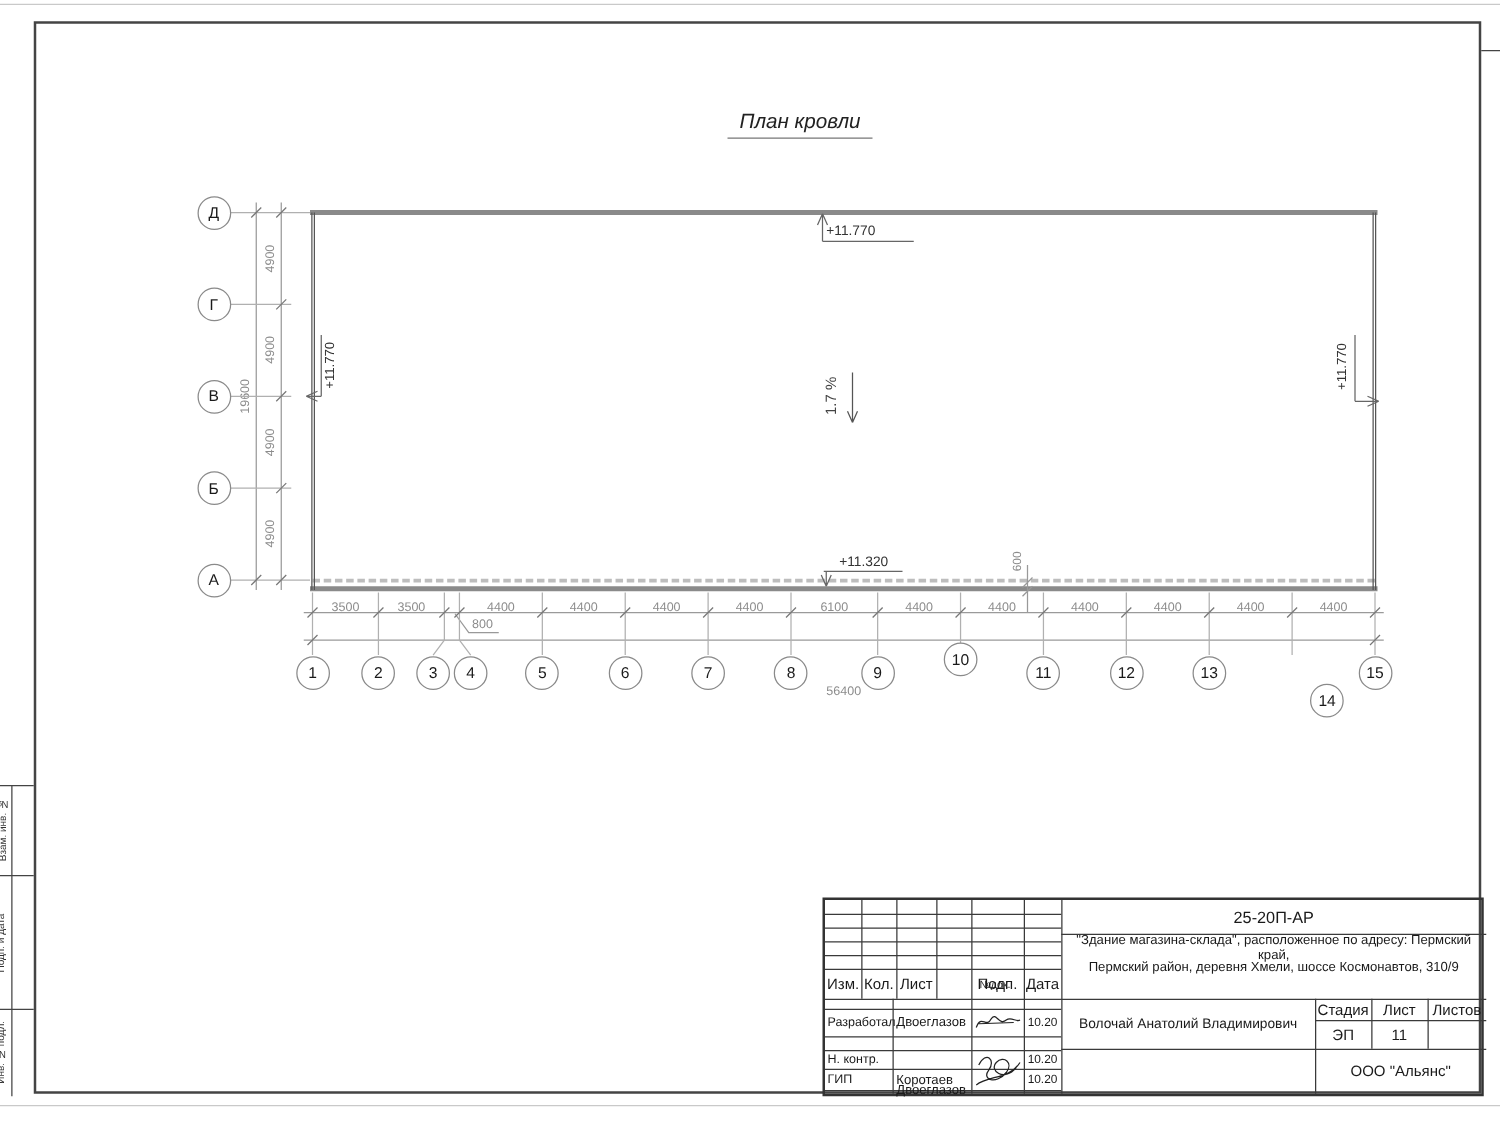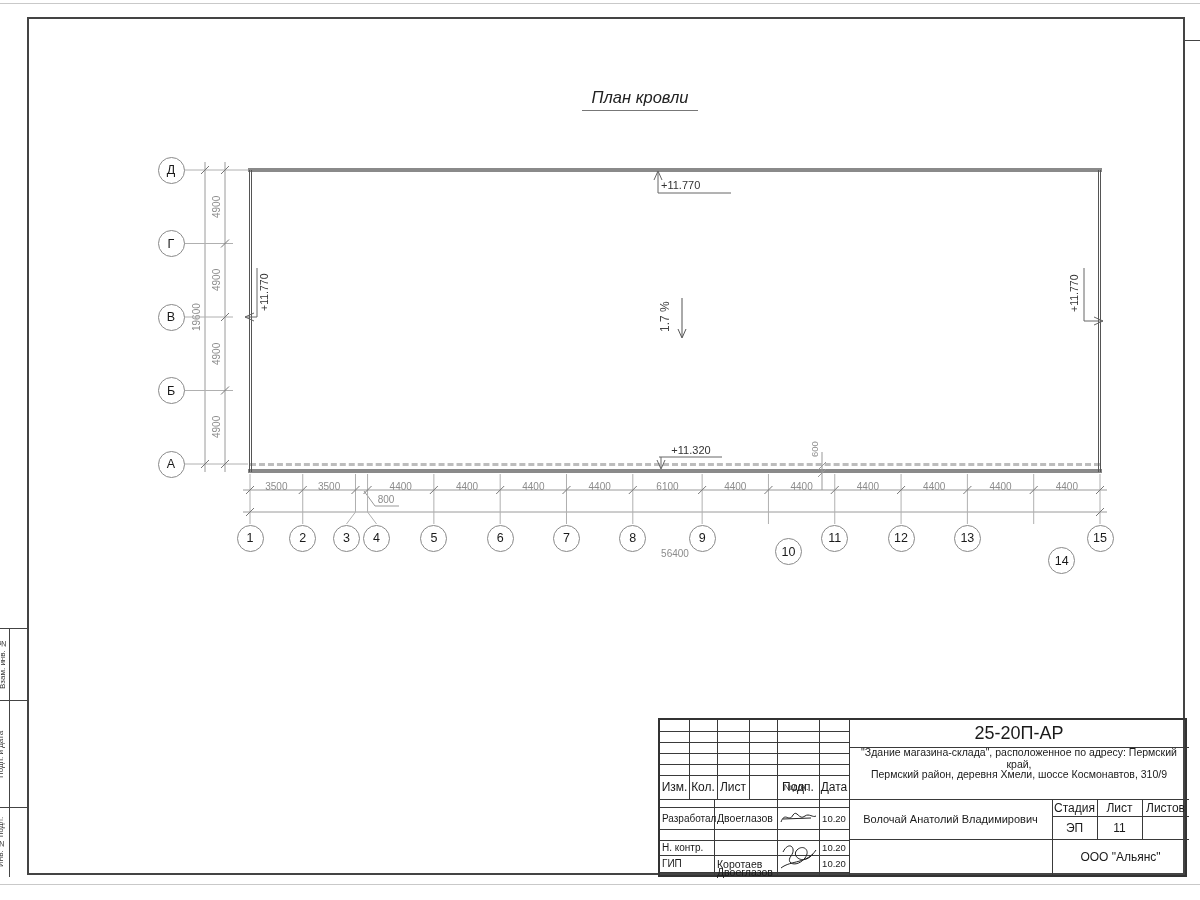--- a/index.html
+++ b/index.html
@@ -147,21 +147,21 @@
       <div class="vtext dimc" style="left: 211px; top: 391.25px; height: 72px; width: 14px;">4900</div>
       <div class="bubble" style="left: 236.5px; top: 524.5px;">1</div>
       <div class="bubble" style="left: 289.248px; top: 524.5px;">2</div>
       <div class="bubble" style="left: 332.996px; top: 524.5px;">3</div>
       <div class="bubble" style="left: 363.053px; top: 524.5px;">4</div>
       <div class="bubble" style="left: 420.365px; top: 524.5px;">5</div>
       <div class="bubble" style="left: 486.677px; top: 524.5px;">6</div>
       <div class="bubble" style="left: 552.989px; top: 524.5px;">7</div>
       <div class="bubble" style="left: 619.301px; top: 524.5px;">8</div>
       <div class="bubble" style="left: 688.628px; top: 524.5px;">9</div>
-      <div class="bubble" style="left: 754.94px; top: 538px; margin-left: 20px;">10</div>
+      <div class="bubble" style="left: 754.94px; top: 514px;">10</div>
       <div class="bubble" style="left: 821.252px; top: 524.5px;">11</div>
       <div class="bubble" style="left: 887.564px; top: 524.5px;">12</div>
       <div class="bubble" style="left: 953.876px; top: 524.5px;">13</div>
       <div class="bubble" style="left: 1020.19px; top: 547px; margin-left: 28px;">14</div>
       <div class="bubble" style="left: 1086.5px; top: 524.5px;">15</div>
       <div class="abs dimc" style="left: 254.374px; top: 481px; width: 44px; text-align: center;">3500</div>
       <div class="abs dimc" style="left: 307.122px; top: 481px; width: 44px; text-align: center;">3500</div>
       <div class="abs dimc" style="left: 378.709px; top: 481px; width: 44px; text-align: center;">4400</div>
       <div class="abs dimc" style="left: 445.021px; top: 481px; width: 44px; text-align: center;">4400</div>
       <div class="abs dimc" style="left: 511.333px; top: 481px; width: 44px; text-align: center;">4400</div>
@@ -197,21 +197,21 @@
     <div class="hline tbline" style="left:0;top:87px;width:189px;"></div>
     <div class="hline tbline" style="left:0;top:109px;width:189px;"></div>
     <div class="hline tbline" style="left:0;top:120px;width:189px;"></div>
     <div class="hline tbline" style="left:0;top:135px;width:189px;"></div>
     <div class="hline tbline" style="left:0;top:152px;width:189px;"></div>
 
     <div class="hline tbline" style="left:189px;top:27px;width:340px;"></div>
     <div class="hline tbline" style="left:392px;top:96px;width:137px;"></div>
     <div class="hline tbline" style="left:189px;top:119px;width:340px;"></div>
 
-    <div class="cell" style="left:189px;top:0;width:340px;height:27px;font-size:18px;">25-20П-АР</div>
+    <div class="cell" style="left:189px;top:0;width:340px;height:27px;font-size:13px;">25-20П-АР</div>
     <div class="cell" style="left:191px;top:29px;width:336px;height:18px;font-size:10.5px;">"Здание магазина-склада", расположенное по адресу: Пермский край,</div>
     <div class="cell" style="left:191px;top:45px;width:336px;height:18px;font-size:10.5px;">Пермский район, деревня Хмели, шоссе Космонавтов, 310/9</div>
 
     <div class="cell" style="left:0;top:55px;width:29px;height:24px;">Изм.</div>
     <div class="cell" style="left:29px;top:55px;width:28px;height:24px;">Кол.</div>
     <div class="cell" style="left:57px;top:55px;width:32px;height:24px;">Лист</div>
     <div class="cell" style="left:89px;top:55px;width:28px;height:24px;font-size:8.5px;padding-left:33px;">№док.</div>
     <div class="cell" style="left:117px;top:55px;width:42px;height:24px;">Подп.</div>
     <div class="cell" style="left:159px;top:55px;width:30px;height:24px;">Дата</div>
 

